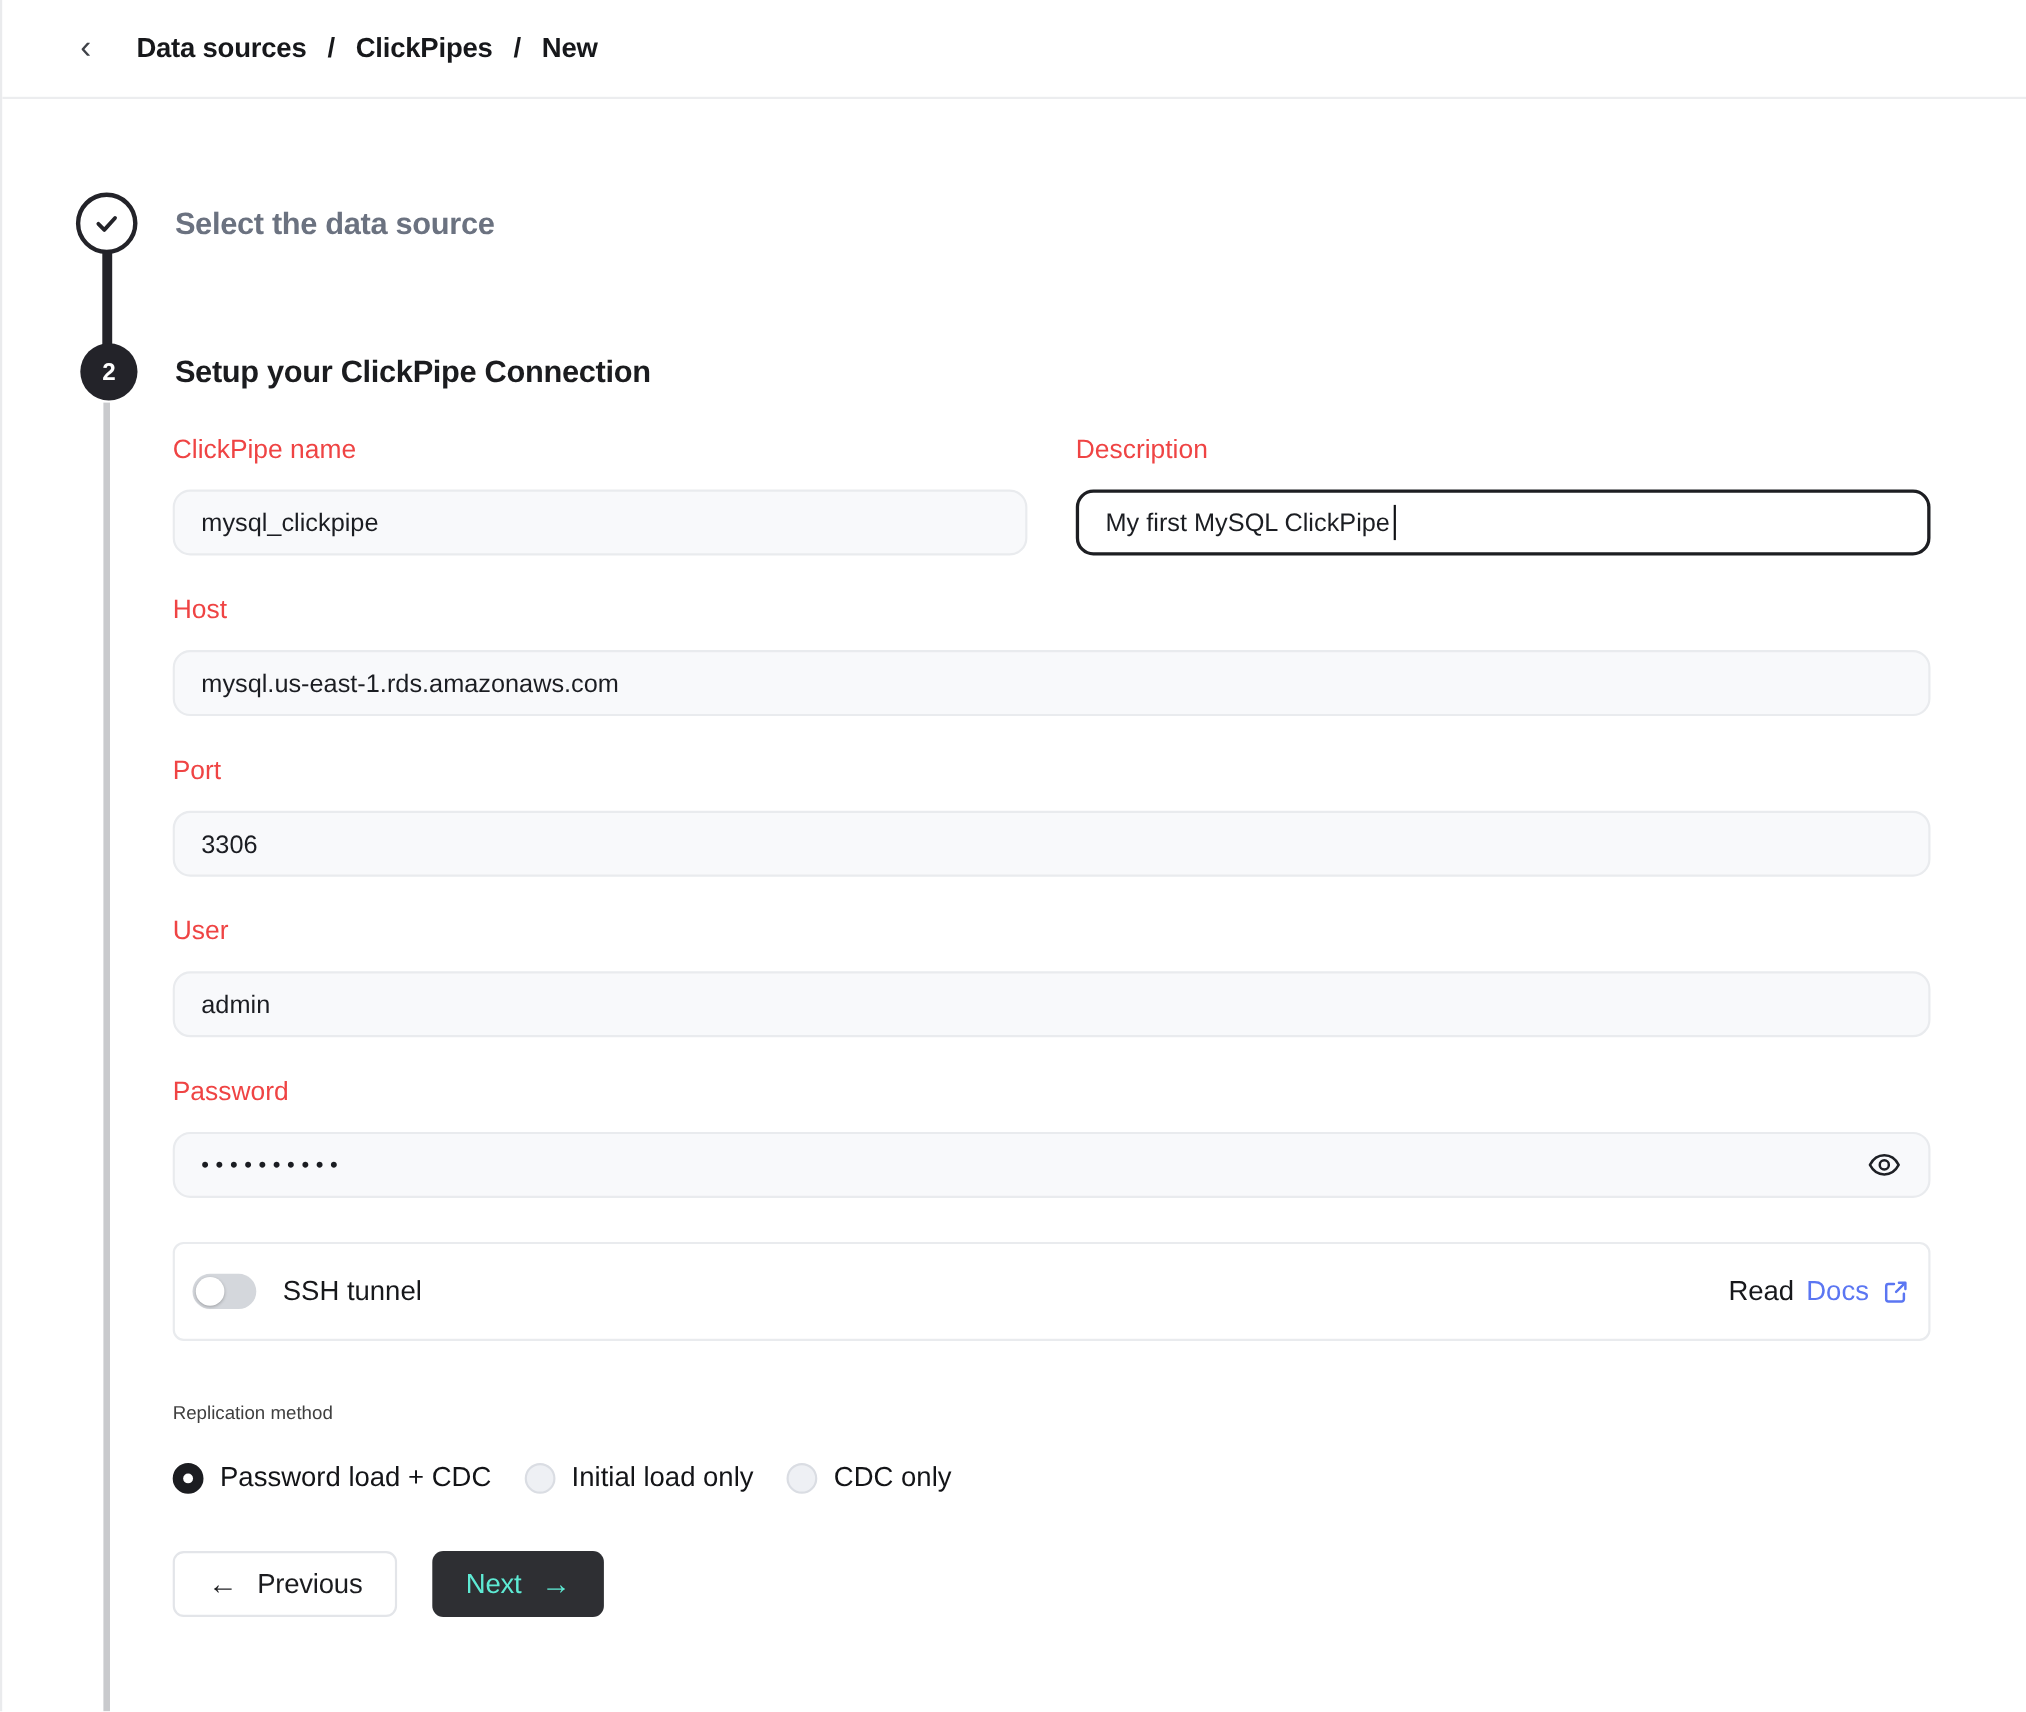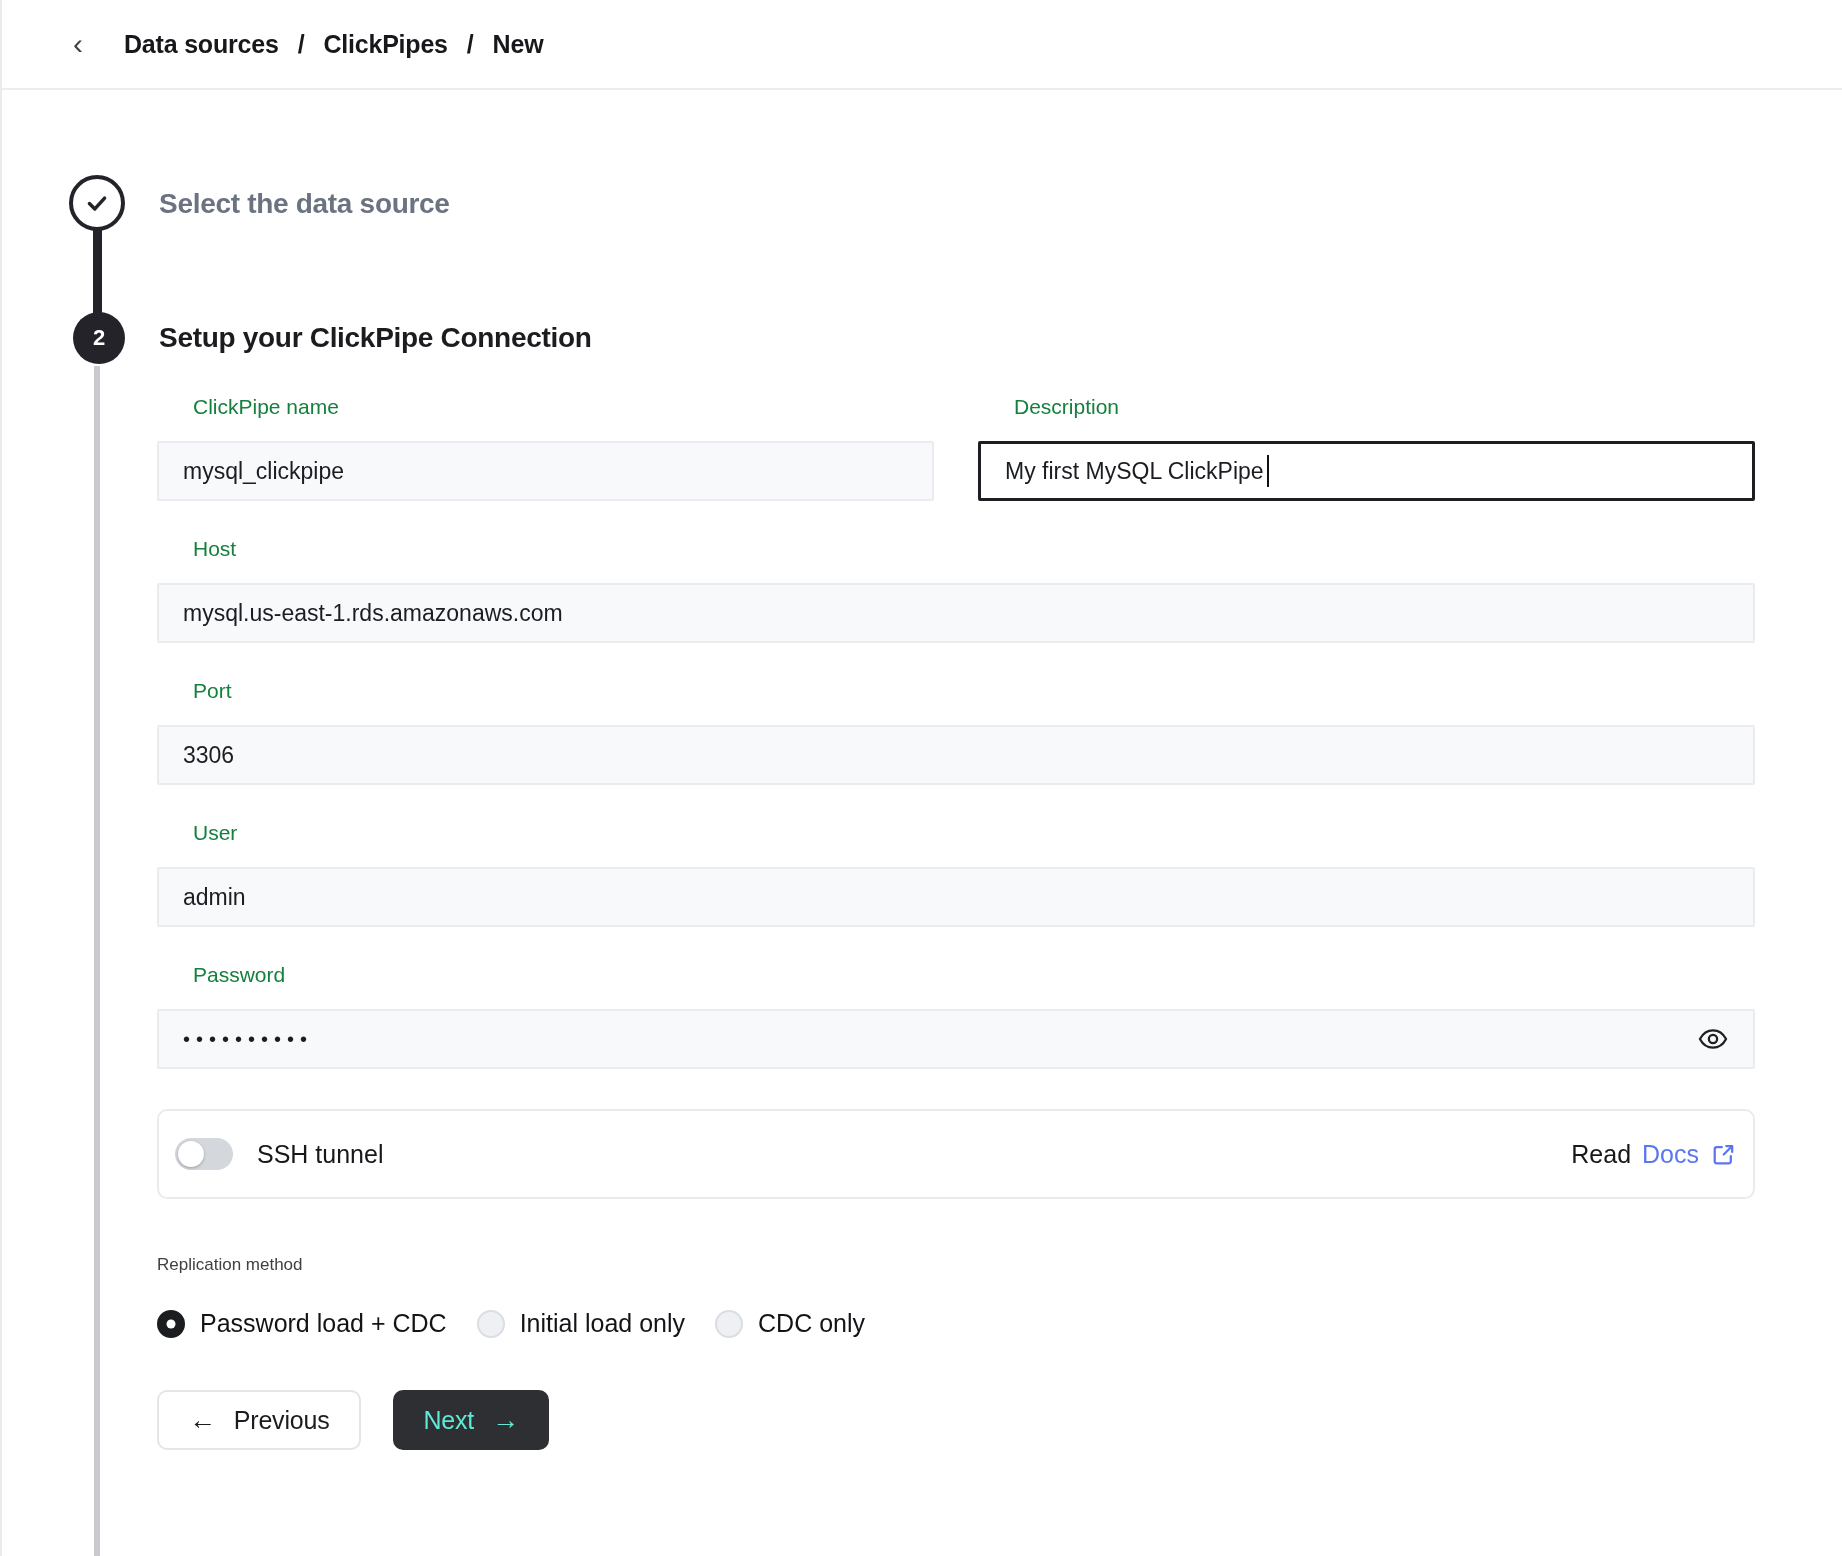--- a/index.html
+++ b/index.html
@@ -28,23 +28,23 @@
                   display:flex; align-items:center; justify-content:center; }
   .rail-gray { position:absolute; left:92px; top:366px; width:6px; height:1190px; background:#c9cacd; }
 
   .step-title { position:absolute; left:157px; font-size:28px; font-weight:700; letter-spacing:-0.3px; }
   .step-title.done { top:188px; color:#6b7280; }
   .step-title.current { top:322px; color:#1b1c1f; }
 
   
   .formwrap { position:absolute; left:155px; top:395px; width:1598px; }
   .row-2col { display:grid; grid-template-columns:1fr 1fr; column-gap:44px; }
-  .flabel { display:block; font-size:21px; color:#15803d; margin-bottom:22px;margin-left:36px; }
+  .flabel { display:block; font-size:24px; color:#ef4444; margin-bottom:22px; }
   .tinput { display:block; width:100%; height:60px; border:2px solid #e9ebee; background:#f8f9fb;
-            border-radius:2px; font-size:23px; color:#1b1d22; padding:0 24px;
+            border-radius:16px; font-size:23px; color:#1b1d22; padding:0 24px;
             font-family:inherit; outline:none; }
   .tinput.focused { background:#fff; border:3px solid #1d1e22; display:flex; align-items:center; }
   .caret { display:inline-block; width:2px; height:32px; background:#101114; margin-left:3px; }
   .group { margin-top:36px; }
   .pw-wrap { position:relative; }
   .pw-wrap .tinput { font-size:20px; letter-spacing:6px; padding-right:80px; }
   .eye-btn { position:absolute; right:20px; top:50%; transform:translateY(-50%);
              width:44px; height:44px; display:flex; align-items:center; justify-content:center; cursor:pointer; }
 
   

